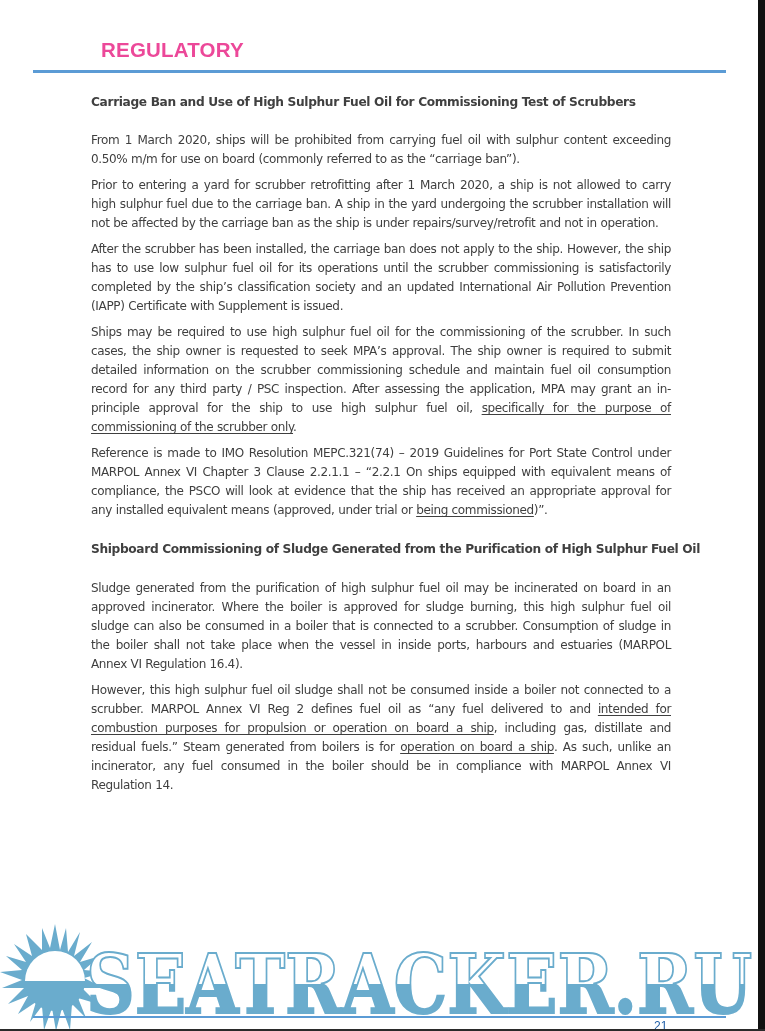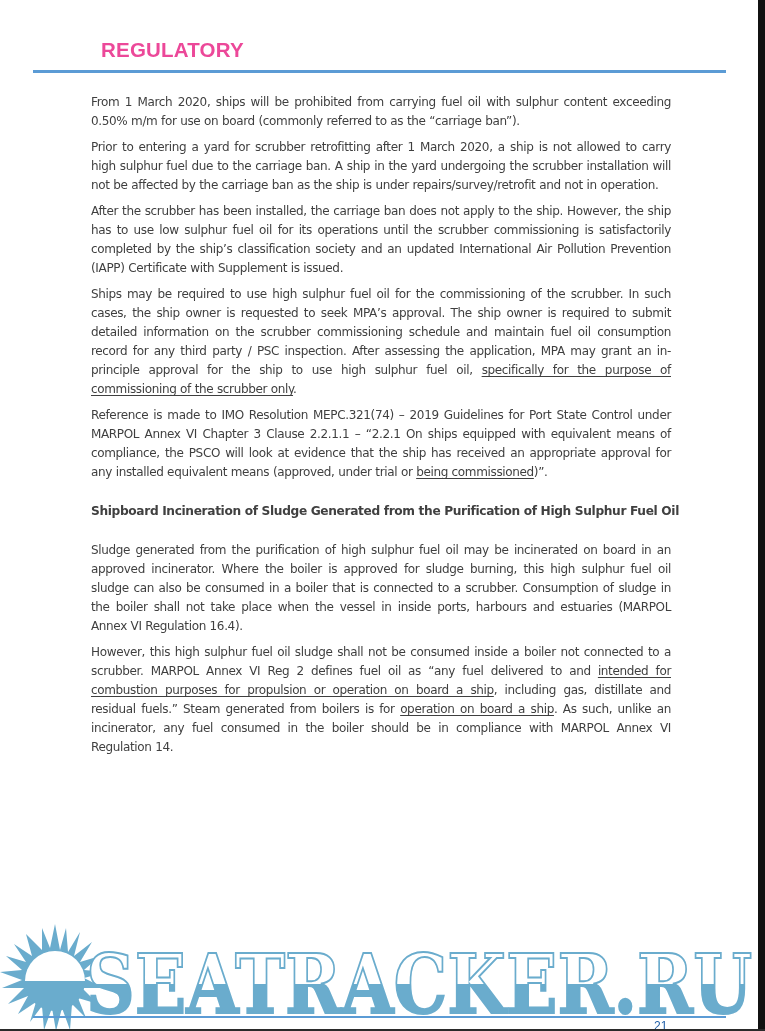--- a/index.html
+++ b/index.html
@@ -45,27 +45,28 @@
   </style>
 </head>
 <body>
 
 <div class="right-edge"></div>
 
 <div class="page-title">REGULATORY</div>
 <div class="top-rule"></div>
 
 <div class="content">
+  <h2 class="h2 first">Carriage Ban and Use of High Sulphur Fuel Oil for Commissioning Test of Scrubbers</h2>
   <p class="para">From 1 March 2020, ships will be prohibited from carrying fuel oil with sulphur content exceeding 0.50% m/m for use on board (commonly referred to as the “carriage ban”).</p>
   <p class="para">Prior to entering a yard for scrubber retrofitting after 1 March 2020, a ship is not allowed to carry high sulphur fuel due to the carriage ban. A ship in the yard undergoing the scrubber installation will not be affected by the carriage ban as the ship is under repairs/survey/retrofit and not in operation.</p>
   <p class="para">After the scrubber has been installed, the carriage ban does not apply to the ship. However, the ship has to use low sulphur fuel oil for its operations until the scrubber commissioning is satisfactorily completed by the ship’s classification society and an updated International Air Pollution Prevention (IAPP) Certificate with Supplement is issued.</p>
   <p class="para"><span>Ships may be required to use high sulphur fuel oil for the commissioning of the scrubber. In such cases, the ship owner is requested to seek MPA’s approval. The ship owner is required to submit detailed information on the scrubber commissioning schedule and maintain fuel oil consumption record for any third party / PSC inspection. After assessing the application, MPA may grant an in-principle approval for the ship to use high sulphur fuel oil, </span><span class="u">specifically for the purpose of commissioning of the scrubber only</span><span>.</span></p>
   <p class="para"><span>Reference is made to IMO Resolution MEPC.321(74) – 2019 Guidelines for Port State Control under MARPOL Annex VI Chapter 3 Clause 2.2.1.1 – “2.2.1 On ships equipped with equivalent means of compliance, the PSCO will look at evidence that the ship has received an appropriate approval for any installed equivalent means (approved, under trial or </span><span class="u">being commissioned</span><span>)”.</span></p>
 
-  <h2 class="h2 second">Shipboard Incineration of Sludge Generated from the Purification of High Sulphur Fuel Oil</h2>
+  <h2 class="h2 second">Shipboard Commissioning of Sludge Generated from the Purification of High Sulphur Fuel Oil</h2>
   <p class="para">Sludge generated from the purification of high sulphur fuel oil may be incinerated on board in an approved incinerator. Where the boiler is approved for sludge burning, this high sulphur fuel oil sludge can also be consumed in a boiler that is connected to a scrubber. Consumption of sludge in the boiler shall not take place when the vessel in inside ports, harbours and estuaries (MARPOL Annex VI Regulation 16.4).</p>
   <p class="para"><span>However, this high sulphur fuel oil sludge shall not be consumed inside a boiler not connected to a scrubber. MARPOL Annex VI Reg 2 defines fuel oil as “any fuel delivered to and </span><span class="u">intended for combustion purposes for propulsion or operation on board a ship</span><span>, including gas, distillate and residual fuels.” Steam generated from boilers is for </span><span class="u">operation on board a ship</span><span>. As such, unlike an incinerator, any fuel consumed in the boiler should be in compliance with MARPOL Annex VI Regulation 14.</span></p>
 </div>
 
 <svg class="watermark" viewBox="0 0 758 113" width="758" height="113">
   <defs>
     <linearGradient id="halfFill" x1="0" y1="0" x2="0" y2="1">
       <stop offset="0" stop-color="#ffffff"></stop>
       <stop offset="0.5" stop-color="#ffffff"></stop>
       <stop offset="0.5" stop-color="#6aaccd"></stop>

